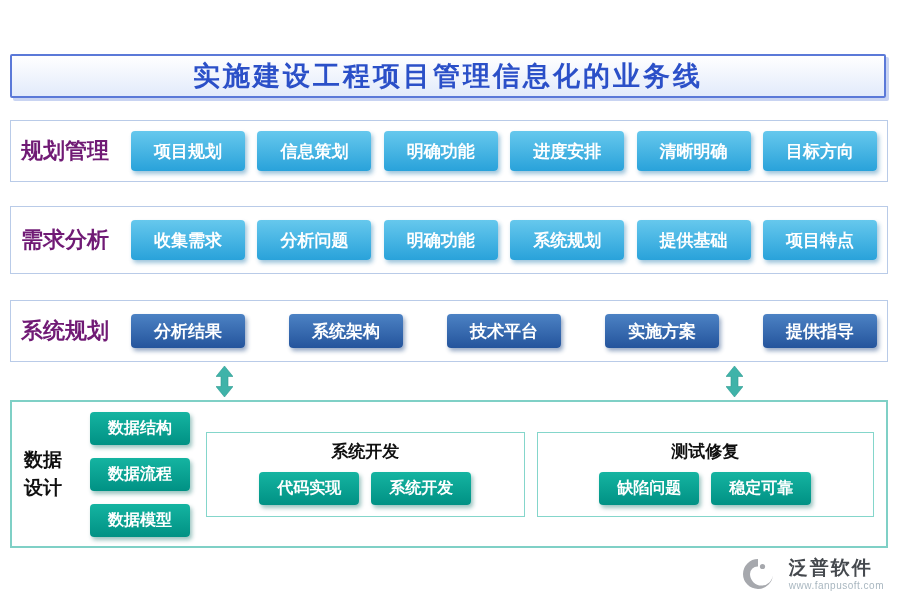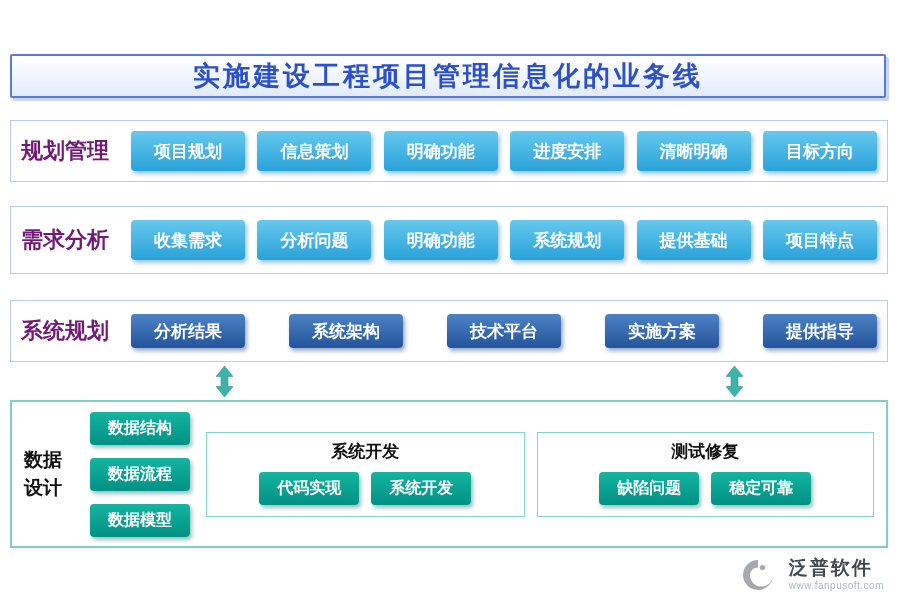--- a/index.html
+++ b/index.html
@@ -49,21 +49,21 @@
   .dd-groups{flex:1;display:flex;gap:12px;align-items:center;}
   .group{border:1px solid #84d6cb;background:#fff;padding:7px 2px 11px;
     display:flex;flex-direction:column;align-items:center;gap:9px;box-sizing:border-box;}
   .group1{flex:1.65;}
   .group2{flex:1.75;}
   .group3{flex:1;}
   .group-title{font-size:17px;font-weight:bold;color:#101010;}
   .group-items{display:flex;gap:12px;}
 
   
-  .footer{position:absolute;right:16px;bottom:8px;display:flex;align-items:flex-end;gap:14px;}
+  .footer{position:absolute;right:16px;bottom:8px;display:flex;align-items:flex-start;gap:14px;}
   .brand-col{display:flex;flex-direction:column;align-items:flex-start;line-height:1.2;}
   .brand-name{font-size:19px;font-weight:bold;color:#45494e;letter-spacing:2px;}
   .brand-url{font-size:10px;color:#a9b7c0;letter-spacing:.5px;}
 </style>
 </head>
 <body>
 
 <div class="page">
 
   <div class="title-banner">

